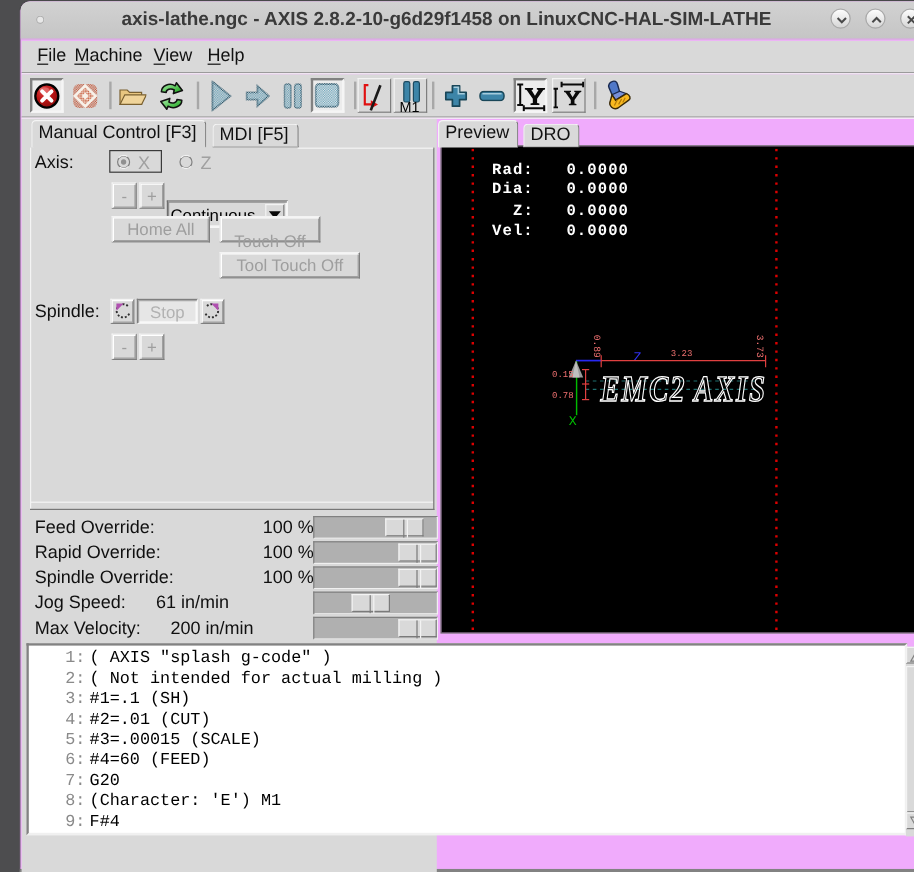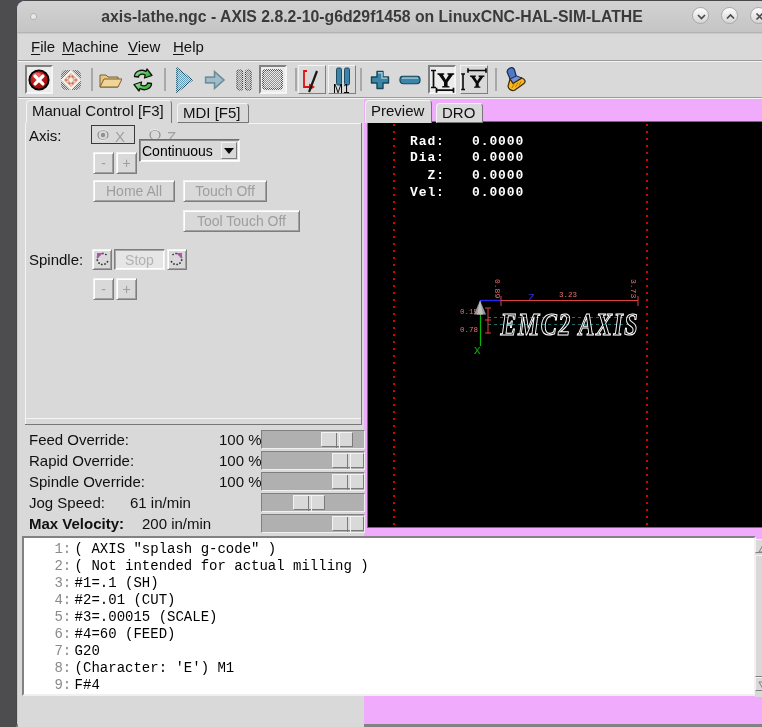--- a/index.html
+++ b/index.html
@@ -277,34 +277,34 @@
     </svg>
     <span class="lbl glbl" style="left:97px; top:29px;">X</span>
     <svg style="position:absolute; left:131px; top:30px;" width="12" height="12">
       <circle cx="6" cy="6" r="5" fill="#d9d9d9" stroke="#808080"></circle>
       <circle cx="6" cy="6" r="5.5" fill="none" stroke="#f2f2f2" stroke-dasharray="8 9" stroke-dashoffset="-4"></circle>
     </svg>
     <span class="lbl glbl" style="left:149px; top:29px;">Z</span>
 
     <div class="btn" style="left:75px; top:53px; width:21px; height:22px; padding-top:2px;">-</div>
     <div class="btn" style="left:98px; top:53px; width:21px; height:22px; padding-top:2px;">+</div>
-    <div style="position:absolute; left:121px; top:40px; width:101px; height:23px; background:#d9d9d9;
+    <div style="position:absolute; left:121px; top:68px; width:101px; height:23px; background:#d9d9d9;
       border-top:1px solid #6e6e6e; border-left:1px solid #6e6e6e; border-right:1px solid #f6f6f6; border-bottom:1px solid #f6f6f6;
       box-shadow: inset 1px 1px 0 #8f8f8f, inset -1px -1px 0 #ffffff;">
       <span style="position:absolute; left:2px; top:3px; font-size:14px; color:#000;">Continuous</span>
       <div style="position:absolute; right:2px; top:2px; width:16px; height:17px; background:#d9d9d9;
         border-top:1px solid #f3f3f3; border-left:1px solid #f3f3f3; border-right:1px solid #7e7e7e; border-bottom:1px solid #7e7e7e;">
         <svg width="14" height="15">
             <path d="M2 5 L12 5 L7 11 Z" fill="#0a0a0a"></path>
           </svg>
       </div>
     </div>
 
     <div class="btn" style="left:75px; top:81px; width:82px; height:22px; padding-top:2px;">Home All</div>
-    <div class="btn" style="left:165px; top:81px; width:84px; height:22px; padding-top:2px;">Touch Off</div>
+    <div class="btn" style="left:165px; top:81px; width:84px; height:22px; padding-top:12px;">Touch Off</div>
     <div class="btn" style="left:165px; top:111px; width:117px; height:22px; padding-top:2px;">Tool Touch Off</div>
 
     <span class="lbl" style="left:11px; top:152px;">Spindle:</span>
     <div class="btn" style="left:74px; top:150px; width:20px; height:21px;">
       <svg width="16" height="16" style="margin-top:1px;">
           <path d="M12.5 4 A5.5 5.5 0 1 0 14 9.5" stroke="#303030" stroke-width="1.6" fill="none" stroke-dasharray="1.6 1.6"></path>
           <path d="M3 2 L9 2 L3 8 Z" fill="#b050b0"></path>
         </svg>
     </div>
     <div class="btn sunken" style="left:96px; top:150px; width:51px; height:21px; padding-top:2px; background:#e6e6e6; color:#b2b2b2;">Stop</div>
@@ -339,21 +339,21 @@
         </div>
     </div>
     <div class="srow" style="top:393px;">
       <span class="lbl" style="left:11px; top:2px;">Jog Speed:</span>
       <span class="lbl" style="left:112px; top:2px;">61 in/min</span>
       <div class="trough">
           <div class="handle" style="left:31px;"></div>
         </div>
     </div>
     <div class="srow" style="top:414px;">
-      <span class="lbl" style="left:11px; top:2px;font-weight:bold;">Max Velocity:</span>
+      <span class="lbl" style="left:11px; top:2px;">Max Velocity:</span>
       <span class="lbl" style="left:124px; top:2px;">200 in/min</span>
       <div class="trough">
           <div class="handle" style="left:70px;"></div>
         </div>
     </div>
   </div>
 
   <div class="tab" style="left:348px; top:99px;">Preview</div>
   <div class="tab inactive" style="left:419px; top:102px;">DRO</div>
   <div class="canvasframe"></div>

